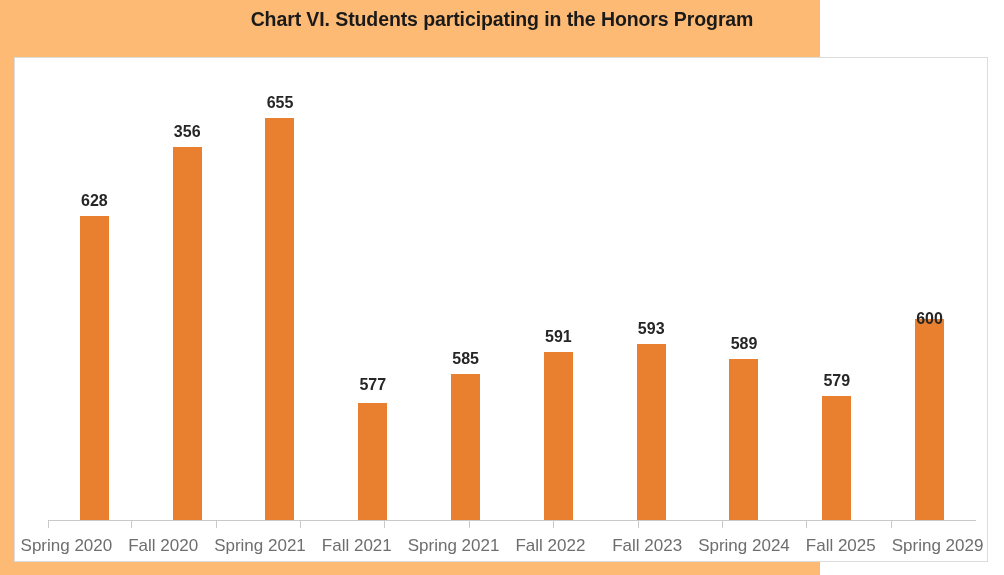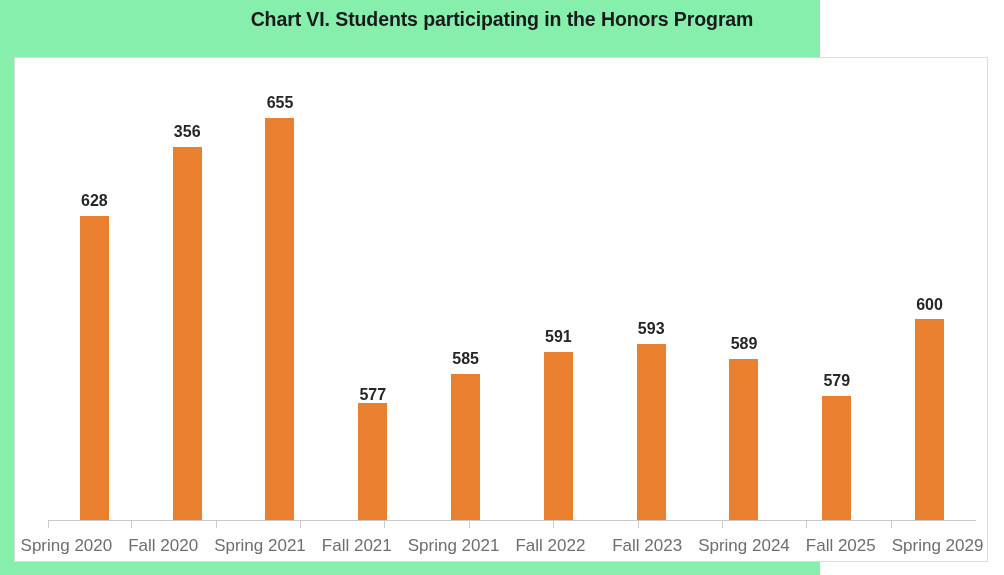--- a/index.html
+++ b/index.html
@@ -10,21 +10,21 @@
   body {
     width: 1004px;
     height: 575px;
     font-family: "Liberation Sans", sans-serif;
     overflow: hidden;
   }
   #chart-root {
     position: relative;
     width: 820px;
     height: 575px;
-    background: #86efac;
+    background: #fdba74;
   }
   
   .chart-title {
     position: absolute;
     left: 0;
     top: 8px;
     width: 1004px;
     text-align: center;
     font-size: 19.5px;
     font-weight: bold;
@@ -161,21 +161,21 @@
         <div class="bar-value" style="bottom: 380.171px; color: rgb(38, 38, 38);">356</div>
         <div class="bar-rect" style="height: 373.171px; background: rgb(232, 128, 47);"></div>
       </div>
 
       <div class="bar-cell">
         <div class="bar-value" style="bottom: 409.439px; color: rgb(38, 38, 38);">655</div>
         <div class="bar-rect" style="height: 402.439px; background: rgb(232, 128, 47);"></div>
       </div>
 
       <div class="bar-cell">
-        <div class="bar-value" style="bottom: 117px; color: rgb(38, 38, 38);">577</div>
+        <div class="bar-value" style="bottom: 127px; color: rgb(38, 38, 38);">577</div>
         <div class="bar-rect" style="height: 117.073px; background: rgb(232, 128, 47);"></div>
       </div>
 
       <div class="bar-cell">
         <div class="bar-value" style="bottom: 153.341px; color: rgb(38, 38, 38);">585</div>
         <div class="bar-rect" style="height: 146.341px; background: rgb(232, 128, 47);"></div>
       </div>
 
       <div class="bar-cell">
         <div class="bar-value" style="bottom: 175.293px; color: rgb(38, 38, 38);">591</div>
@@ -191,21 +191,21 @@
         <div class="bar-value" style="bottom: 167.976px; color: rgb(38, 38, 38);">589</div>
         <div class="bar-rect" style="height: 160.976px; background: rgb(232, 128, 47);"></div>
       </div>
 
       <div class="bar-cell">
         <div class="bar-value" style="bottom: 131.39px; color: rgb(38, 38, 38);">579</div>
         <div class="bar-rect" style="height: 124.39px; background: rgb(232, 128, 47);"></div>
       </div>
 
       <div class="bar-cell">
-        <div class="bar-value" style="bottom: 207px; color: rgb(38, 38, 38);">600</div>
+        <div class="bar-value" style="bottom: 193px; color: rgb(38, 38, 38);">600</div>
         <div class="bar-rect" style="height: 201.22px; background: rgb(232, 128, 47);"></div>
       </div>
 
     </div>
   </div>
 
   <div class="axis-line"></div>
   <div class="tick-start"></div>
   <div class="ticks-row">
     <div class="tick-cell">

